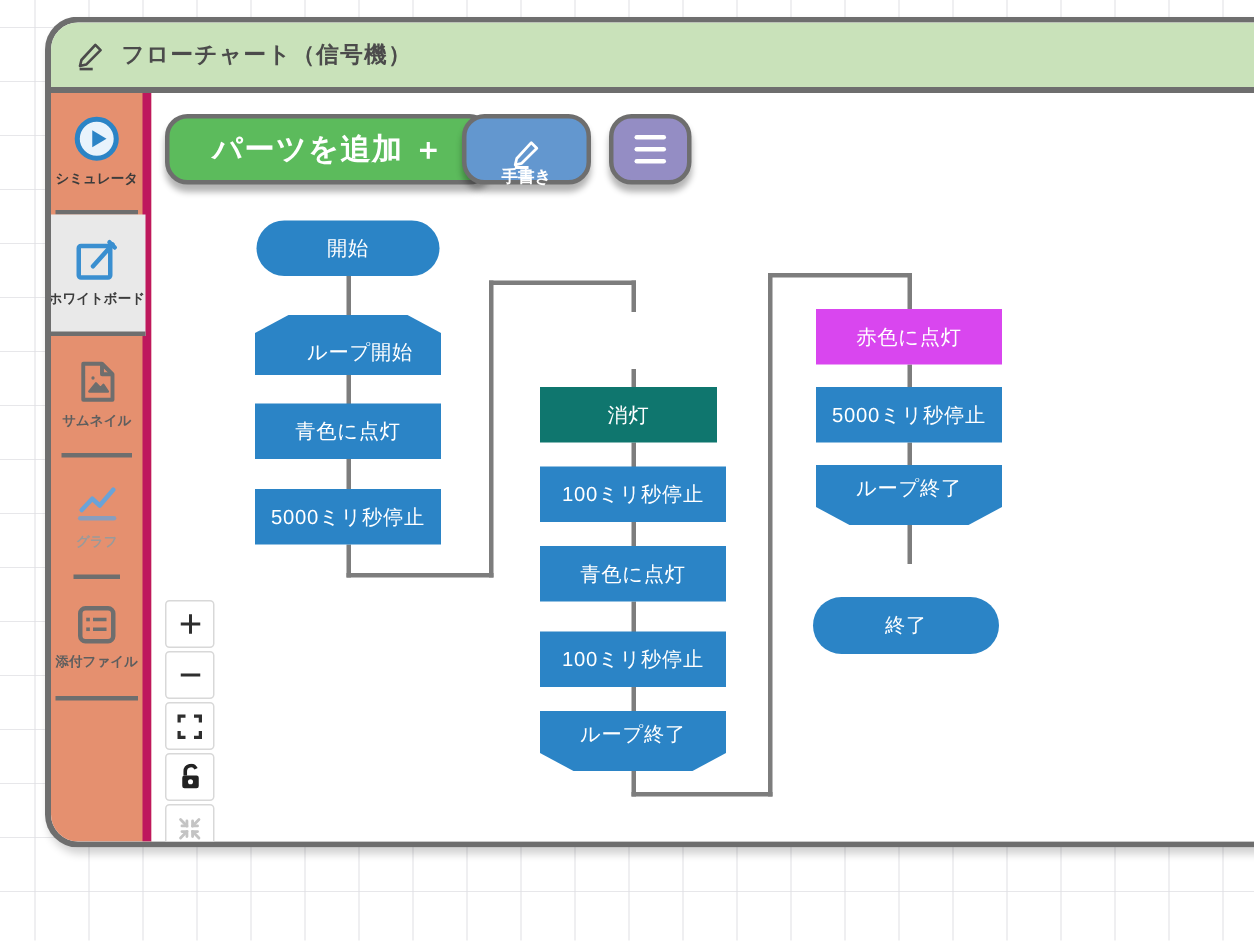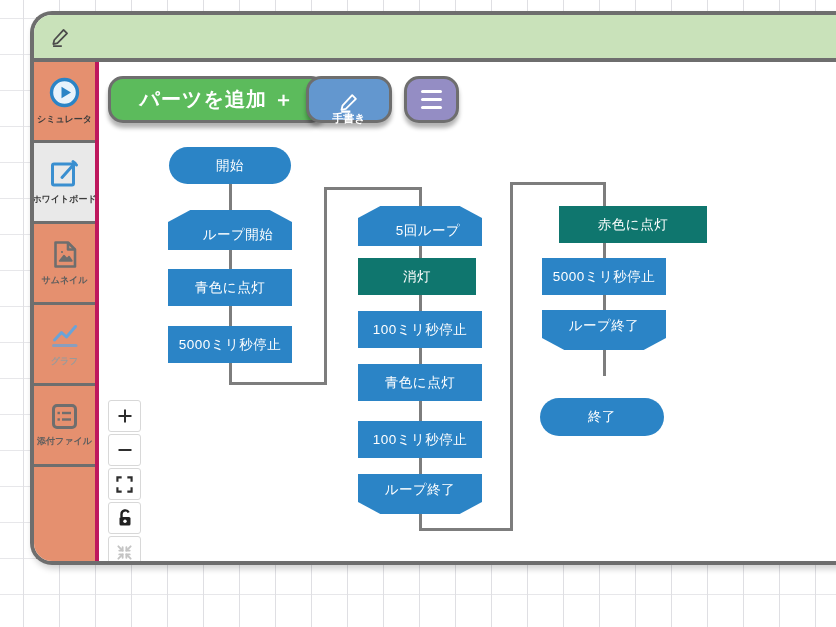--- a/index.html
+++ b/index.html
@@ -23,22 +23,22 @@
   }
   .titlebar{
     height:43px;flex:0 0 43px;background:#c9e2ba;
     border-bottom:4px solid #6e6e6e;
     display:flex;align-items:center;gap:10px;padding-left:16px;
   }
   .title-text{font-size:15px;font-weight:bold;color:#4b4b4b;letter-spacing:1px;}
   .window-body{flex:1;display:flex;min-height:0;}
   .sidebar{
     width:61px;flex:0 0 61px;background:#e5906f;
-    border-right:4px solid #be185d;
-    display:flex;flex-direction:column;
+    border-right:6px solid #be185d;
+    display:flex;flex-direction:column;align-items:center;
   }
   .side-item{
     height:78px;flex:0 0 78px;border-bottom:3px solid #6e6e6e;
     display:flex;flex-direction:column;align-items:center;justify-content:center;
     gap:4px;cursor:pointer;overflow:visible;
   }
   .side-item.selected{background:#e9e9e9;}
   .side-label{font-size:9px;font-weight:bold;white-space:nowrap;letter-spacing:0;}
   .lbl-dark{color:#3c3c3c;}
   .lbl-mid{color:#5e5e5e;}
@@ -79,20 +79,21 @@
 
 <div class="window">
 
   <div class="titlebar">
     <span style="display:flex;">
       <svg width="21" height="21" viewBox="0 0 24 24">
         <path d="M15.5 4.5l4 4L8.5 19.5 3.8 20.6 4.9 16z" fill="none" stroke="#4b4b4b" stroke-width="2" stroke-linejoin="round"></path>
         <line x1="3.5" y1="23" x2="13.5" y2="23" stroke="#4b4b4b" stroke-width="2.2"></line>
       </svg>
     </span>
+    <span class="title-text">フローチャート（信号機）</span>
   </div>
 
   <div class="window-body">
 
     <div class="sidebar">
 
       <div class="side-item">
         <span style="display:flex;">
           <svg width="33" height="33" viewBox="0 0 33 33">
             <circle cx="16.5" cy="16.5" r="13" fill="#e8f3fc" stroke="#2b84c6" stroke-width="3.4"></circle>
@@ -174,27 +175,26 @@
           <div class="connector" style="left: 411px; top: 120px; width: 3px; height: 349px;"></div>
           <div class="connector" style="left: 411px; top: 120px; width: 96px; height: 3px;"></div>
           <div class="connector" style="left: 504px; top: 120px; width: 3px; height: 26px;"></div>
           <div class="connector" style="left: 504px; top: 181px; width: 3px; height: 17px;"></div>
           <div class="connector" style="left: 504px; top: 233px; width: 3px; height: 17px;"></div>
           <div class="connector" style="left: 504px; top: 288px; width: 3px; height: 26px;"></div>
           <div class="node node-terminal" style="left: 70px; top: 85px; width: 122px; height: 37px; background: rgb(43, 132, 198);">開始</div>
           <div class="node node-loop_start" style="left: 69px; top: 148px; width: 124px; height: 40px; background: rgb(43, 132, 198);">ループ開始</div>
           <div class="node node-process" style="left: 69px; top: 207px; width: 124px; height: 37px; background: rgb(43, 132, 198);">青色に点灯</div>
           <div class="node node-process" style="left: 69px; top: 264px; width: 124px; height: 37px; background: rgb(43, 132, 198);">5000ミリ秒停止</div>
-          <div class="node node-loop_start" style="left: 259px; top: 144px; width: 124px; height: 40px; background: rgb(43, 132, 198);">5回ループ</div>
           <div class="node node-process" style="left: 259px; top: 196px; width: 118px; height: 37px; background: #0f766e;">消灯</div>
           <div class="node node-process" style="left: 259px; top: 249px; width: 124px; height: 37px; background: rgb(43, 132, 198);">100ミリ秒停止</div>
           <div class="node node-process" style="left: 259px; top: 302px; width: 124px; height: 37px; background: rgb(43, 132, 198);">青色に点灯</div>
           <div class="node node-process" style="left: 259px; top: 359px; width: 124px; height: 37px; background: rgb(43, 132, 198);">100ミリ秒停止</div>
           <div class="node node-loop_end" style="left: 259px; top: 412px; width: 124px; height: 40px; background: rgb(43, 132, 198);">ループ終了</div>
-          <div class="node node-process" style="left: 460px; top: 144px; width: 148px; height: 37px; background: #0f766e;">赤色に点灯</div>
+          <div class="node node-process" style="left: 443px; top: 144px; width: 124px; height: 37px; background: #d946ef;">赤色に点灯</div>
           <div class="node node-process" style="left: 443px; top: 196px; width: 124px; height: 37px; background: rgb(43, 132, 198);">5000ミリ秒停止</div>
           <div class="node node-loop_end" style="left: 443px; top: 248px; width: 124px; height: 40px; background: rgb(43, 132, 198);">ループ終了</div>
           <div class="node node-terminal" style="left: 441px; top: 312px; width: 124px; height: 38px; background: rgb(43, 132, 198); margin-top: 24px;">終了</div>
         </div>
 
       <div class="tool-btn btn-add">
         <span>パーツを追加 ＋</span>
       </div>
 
       <div class="tool-btn btn-hand">

